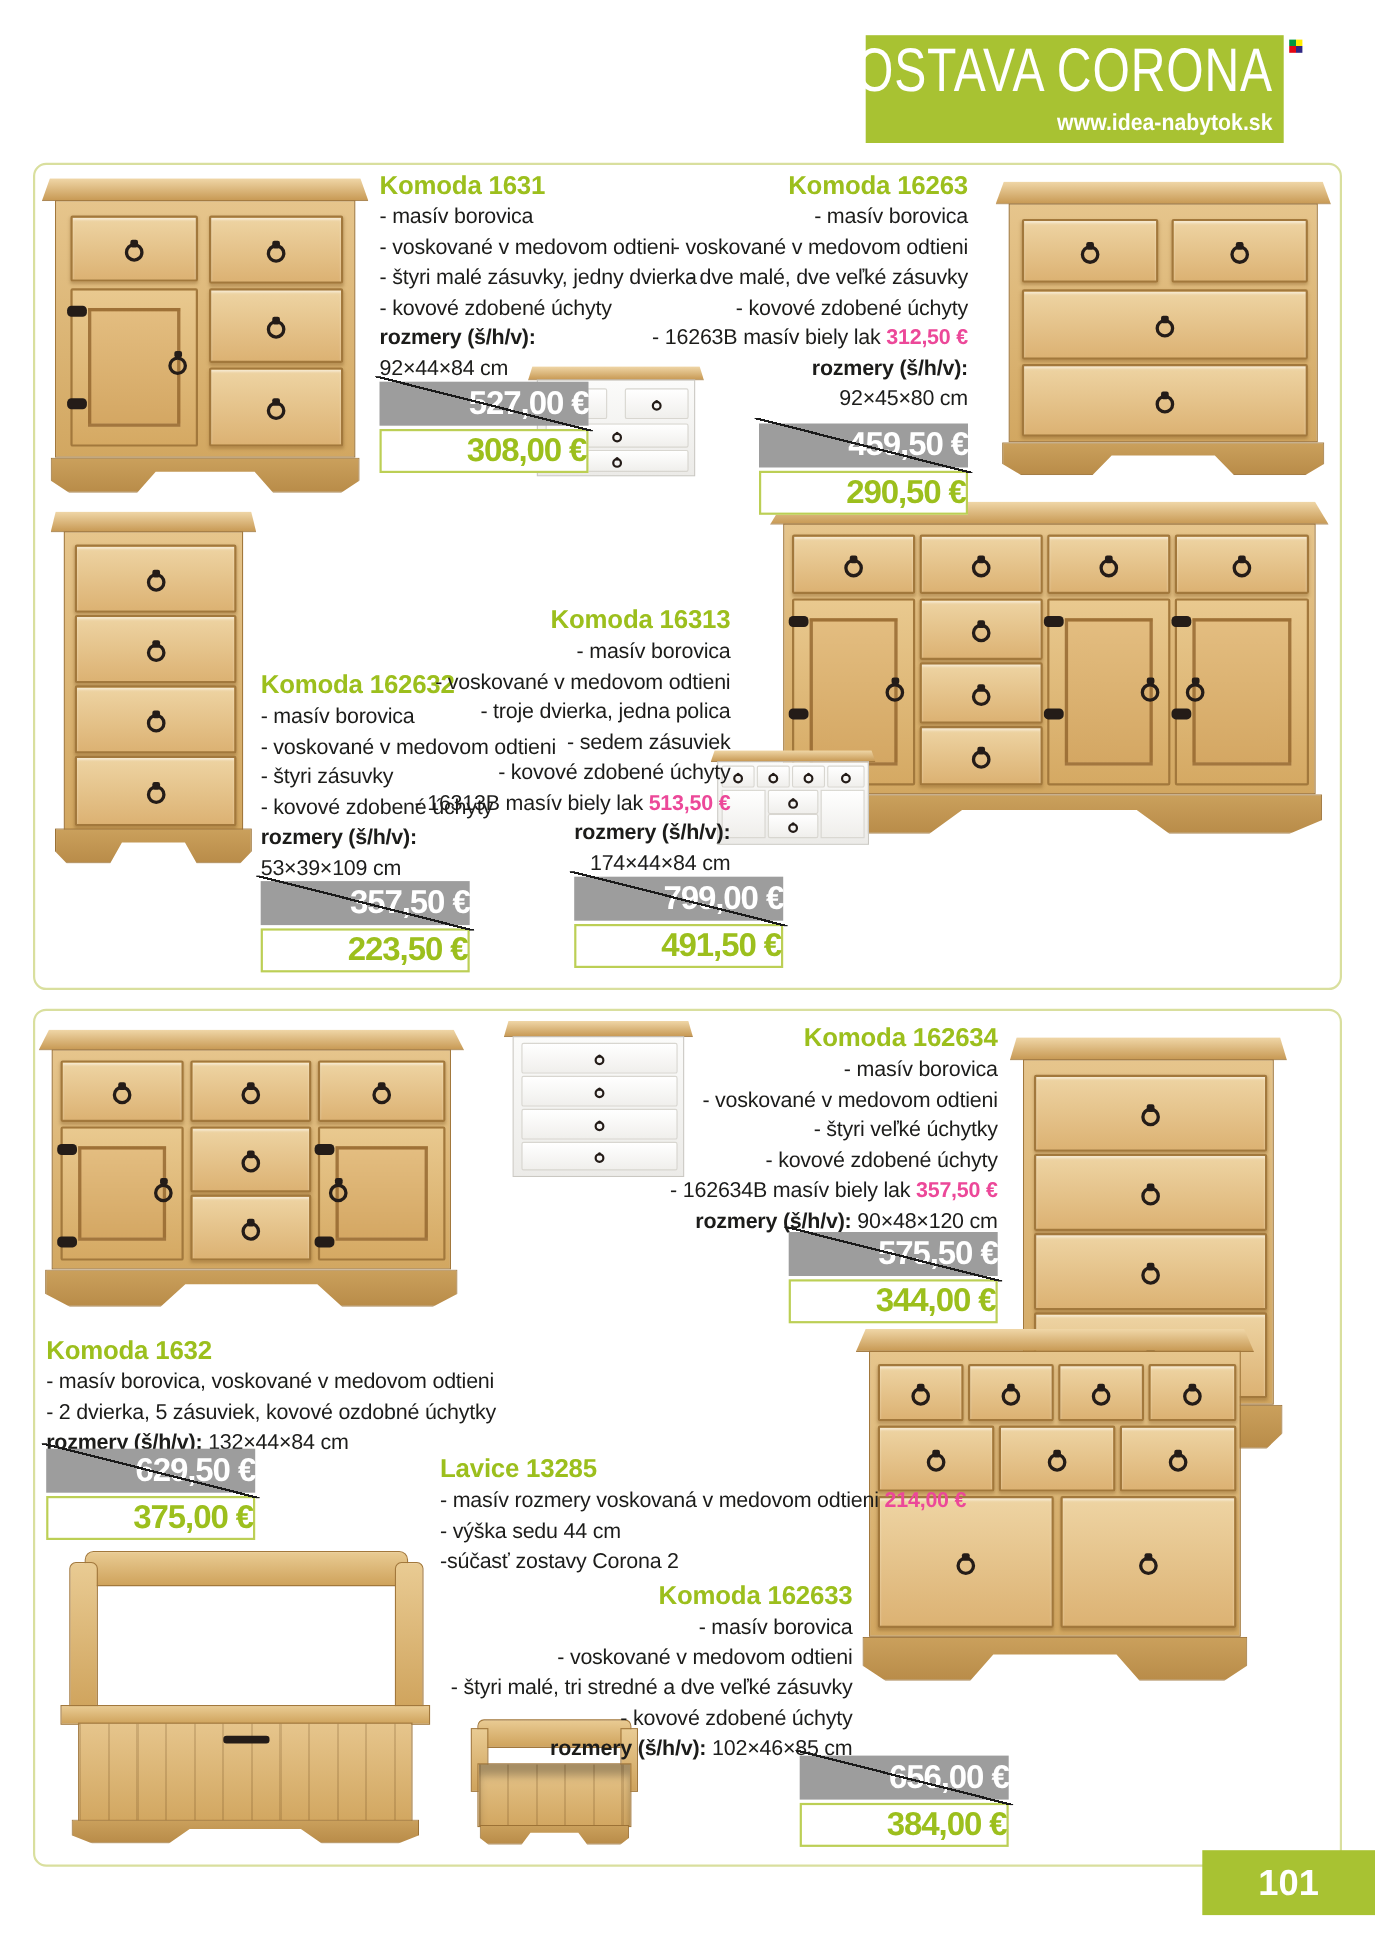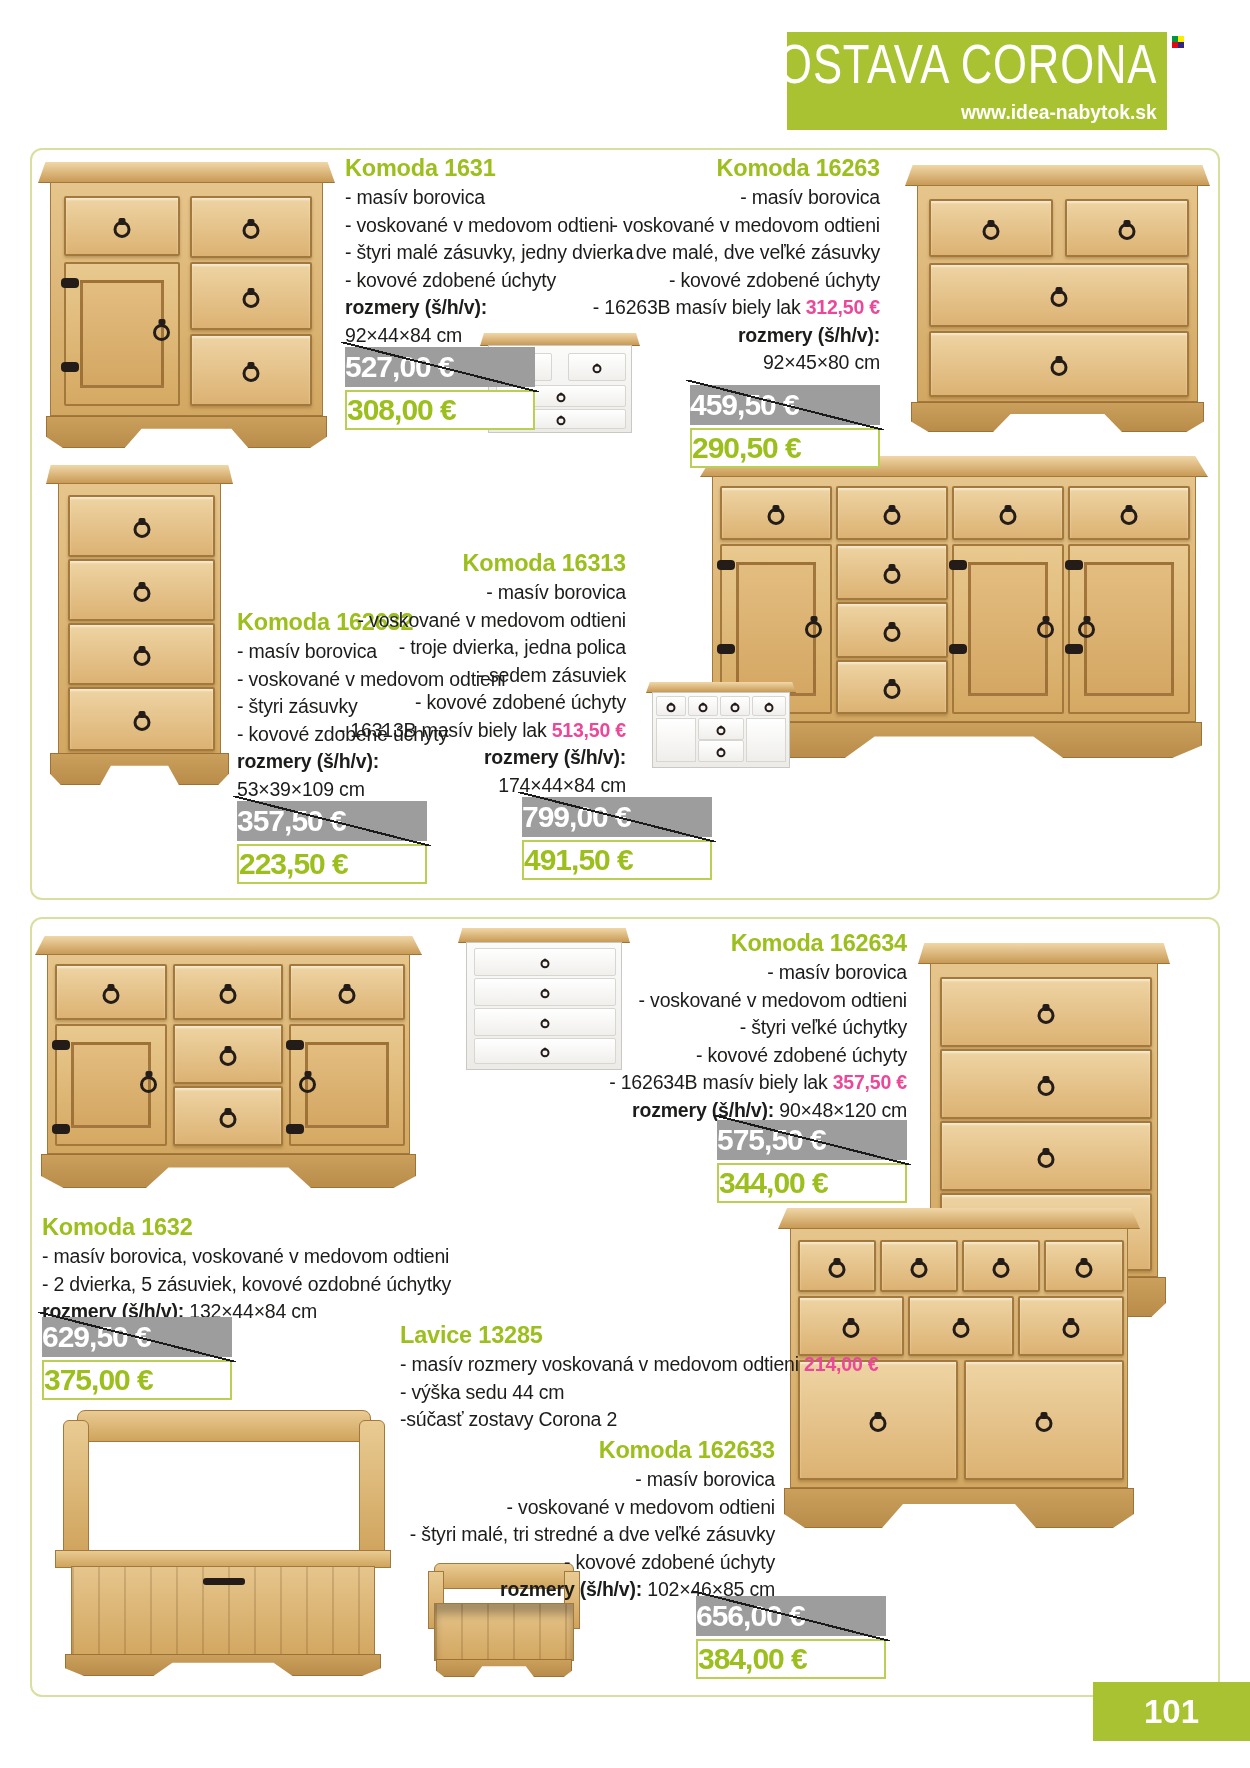--- a/index.html
+++ b/index.html
@@ -21,21 +21,21 @@
   
   .pblock{position:absolute;font-size:19.5px;line-height:27.5px;letter-spacing:-.2px;white-space:nowrap;z-index:3;}
   .pblock.right{text-align:right;}
   .ptitle{font-size:23.5px;font-weight:bold;color:#9cbf1d;line-height:31px;}
   .pline{height:27.5px;}
   .b{font-weight:bold;}
   .gp{color:#ec4899;font-weight:bold;}
   
   .prices{position:absolute;display:flex;flex-direction:column;gap:3px;align-items:flex-start;z-index:3;}
   .prices.right-col{align-items:flex-end;}
-  .price{width:190px;height:40px;display:flex;align-items:center;justify-content:flex-start;
+  .price{width:190px;height:40px;display:flex;align-items:center;justify-content:flex-end;
          font-size:30px;font-weight:bold;letter-spacing:-1px;box-sizing:border-box;}
   .price.old{background:#9d9d9d;color:#fff;position:relative;}
   .price.old .strike{position:absolute;left:-4px;right:-4px;top:-5px;bottom:-5px;
          background:linear-gradient(to top right,transparent calc(50% - 1px),#1a1a1a calc(50% - 1px),
                     #1a1a1a calc(50% + 1px),transparent calc(50% + 1px));}
   .price.new{background:#fff;border:2px solid #bccf55;color:#9cbf1d;}
   
   .ph{position:absolute;z-index:1;}
   .tb{position:absolute;left:0;right:0;background:linear-gradient(180deg,#f0d7a8,#c89a55);
       border-bottom:1px solid #9c7236;clip-path:polygon(2.5% 0,97.5% 0,100% 100%,0 100%);}
@@ -209,21 +209,21 @@
   <div class="prices" style="left:237px;top:801px">
     <div class="price old">
         <span>357,50 €</span>
         <i class="strike"></i>
       </div>
     <div class="price new">
         <span>223,50 €</span>
       </div>
   </div>
 
-  <div class="pblock right" style="right:624px;top:548px">
+  <div class="pblock right" style="right:586px;top:548px">
     <div class="ptitle">Komoda 16313</div>
     <div class="pline">- masív borovica</div>
     <div class="pline">- voskované v medovom odtieni</div>
     <div class="pline">- troje dvierka, jedna polica</div>
     <div class="pline">- sedem zásuviek</div>
     <div class="pline">- kovové zdobené úchyty</div>
     <div class="pline"><span>- 16313B masív biely lak </span><span class="gp">513,50 €</span></div>
     <div class="pline b">rozmery (š/h/v):</div>
     <div class="pline">174×44×84 cm</div>
   </div>
@@ -349,21 +349,21 @@
   </div>
 
   <div class="pblock right" style="right:475px;top:1435px">
     <div class="ptitle">Komoda 162633</div>
     <div class="pline">- masív borovica</div>
     <div class="pline">- voskované v medovom odtieni</div>
     <div class="pline">- štyri malé, tri stredné a dve veľké zásuvky</div>
     <div class="pline">- kovové zdobené úchyty</div>
     <div class="pline"><span class="b">rozmery (š/h/v):</span> <span>102×46×85 cm</span></div>
   </div>
-  <div class="prices right-col" style="right:364px;top:1596px">
+  <div class="prices right-col" style="right:333px;top:1596px">
     <div class="price old">
         <span>656,00 €</span>
         <i class="strike"></i>
       </div>
     <div class="price new">
         <span>384,00 €</span>
       </div>
   </div>
 
   <div class="ptab">101</div>

